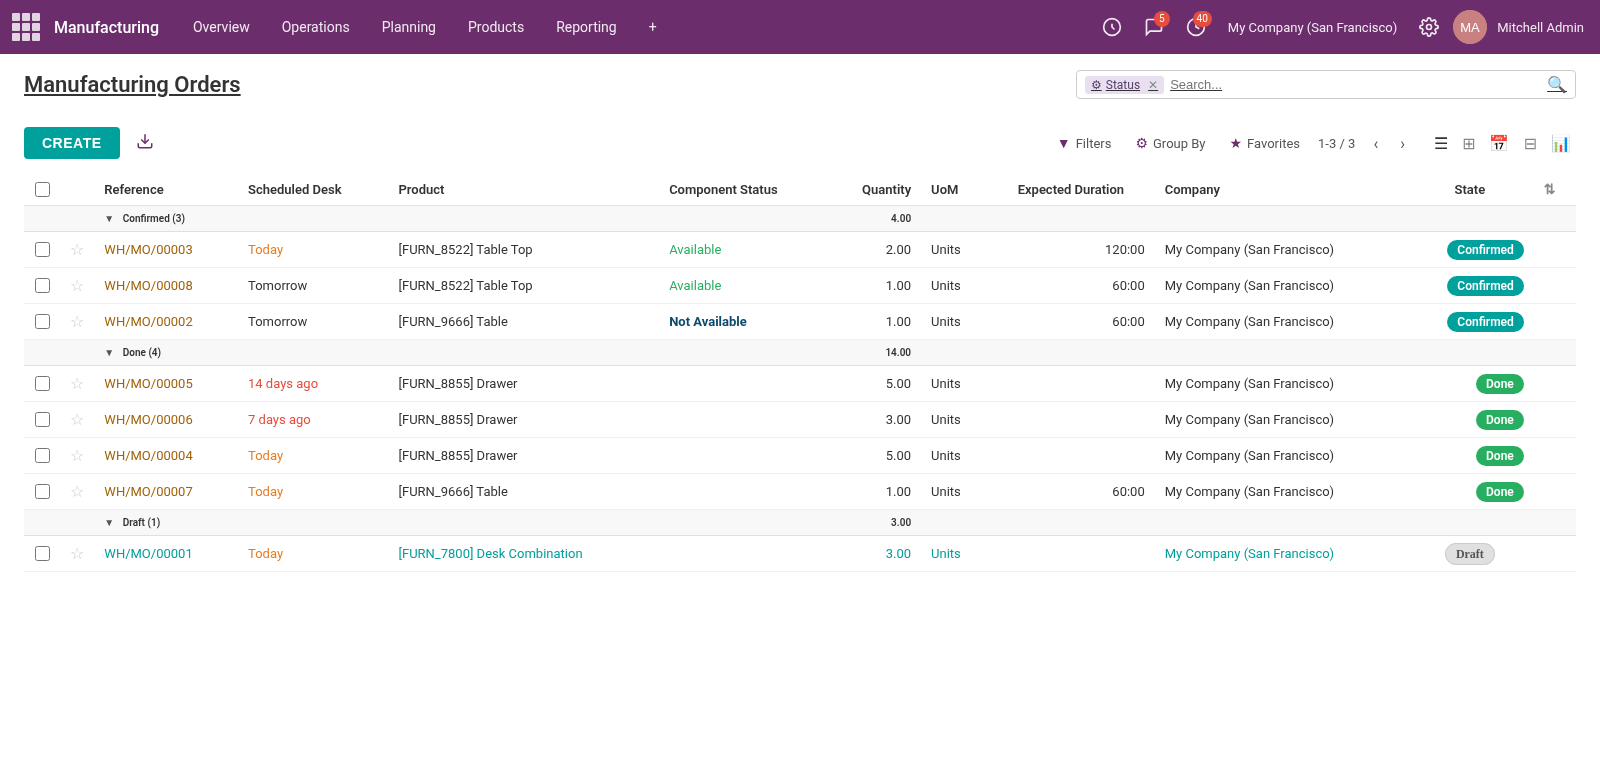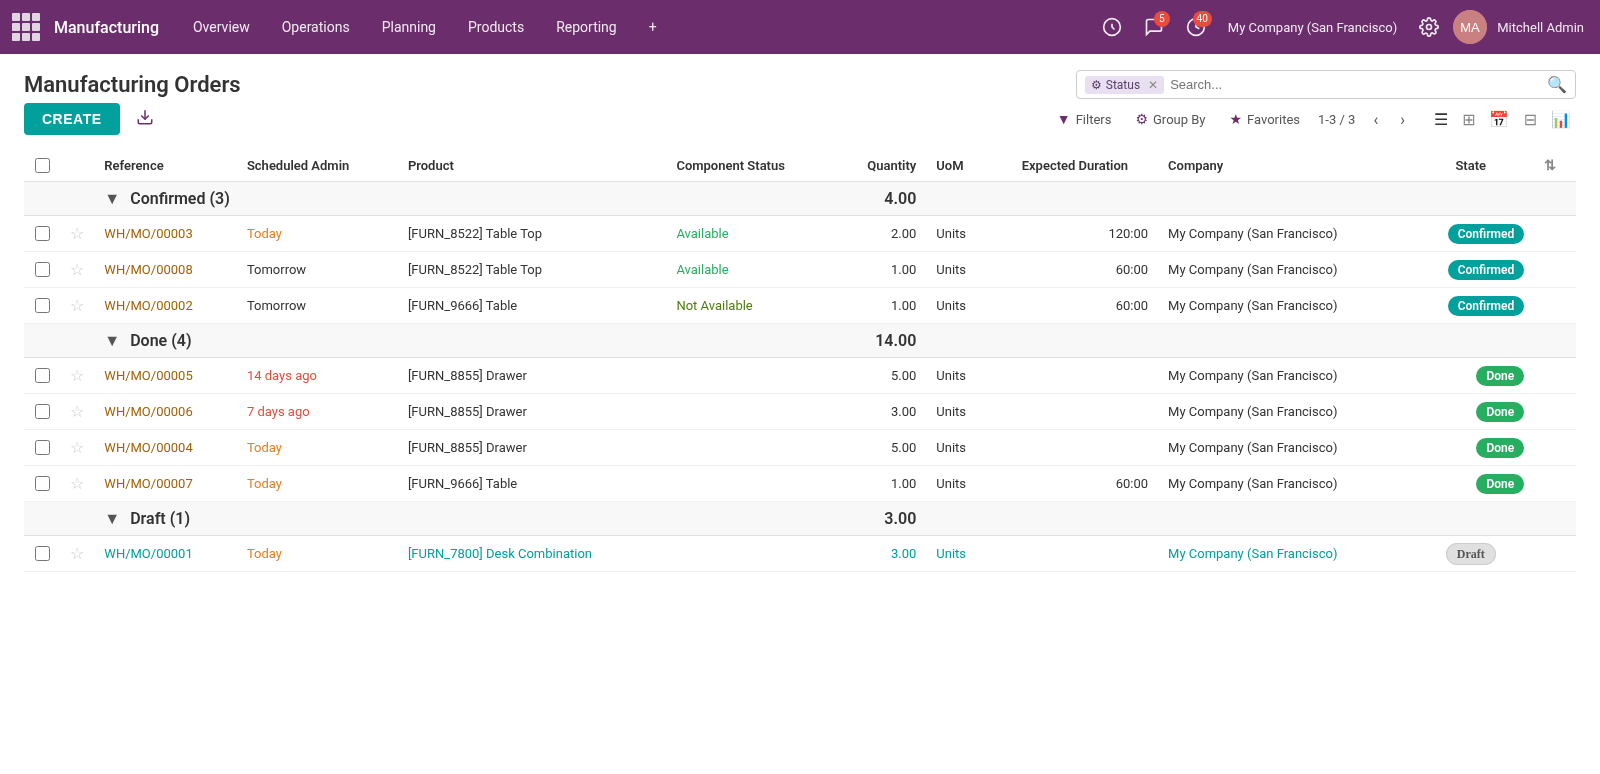--- a/index.html
+++ b/index.html
@@ -92,21 +92,22 @@
 
     
     .page {
       padding: 16px 24px;
     }
 
     
     .page-header {
       display: flex;
       align-items: center;
-      margin-bottom: 4px;
+      margin-bottom: 28px;
+      text-decoration: underline;
     }
     .page-title {
       font-size: 22px;
       font-weight: 600;
       color: #333;
     }
     .page-header-spacer { flex: 1; }
     .search-bar {
       display: flex;
       align-items: center;
@@ -255,21 +256,21 @@
     }
     .star-cell {
       width: 28px;
     }
     .star { color: #ccc; cursor: pointer; font-size: 16px; }
 
     
     .group-row td {
       background: #f8f8f8;
       font-weight: 600;
-      font-size: 16px;
+      font-size: 10px;
       padding: 7px 10px;
       border-bottom: 1px solid #e0e0e0;
       color: #333;
     }
     .group-toggle {
       cursor: pointer;
       margin-right: 6px;
       color: #555;
     }
 
@@ -301,21 +302,21 @@
       border: 1px solid #ccc;
     }
 
     
     .link-text { color: #00a09d; cursor: pointer; }
     .ref-link { color: #a16207; cursor: pointer; }
     .date-today { color: #e67e22; }
     .date-past-14 { color: #e74c3c; }
     .date-past-7 { color: #e74c3c; }
     .available { color: #27ae60; }
-    .not-available { color: #4d7c0f; }
+    .not-available { color: #0c4a6e; font-weight: bold; }
 
     
     .total-row td {
       font-weight: 600;
       font-size: 13px;
       padding: 10px 10px;
       border-top: 2px solid #dee2e6;
       border-bottom: none;
       background: #fff;
     }
@@ -444,21 +445,21 @@
   <table class="data-table">
     <thead>
       <tr>
         <th>
           <div class="checkbox-cell">
             <input type="checkbox" style="">
           </div>
         </th>
         <th></th>
         <th>Reference</th>
-        <th>Scheduled Admin</th>
+        <th>Scheduled Desk</th>
         <th>Product</th>
         <th>Component Status</th>
         <th style="text-align:right;">Quantity</th>
         <th>UoM</th>
         <th style="text-align:center;">Expected Duration</th>
         <th>Company</th>
         <th style="text-align:center;">State</th>
         <th>
           <span class="sort-icon">⇅</span>
         </th>

